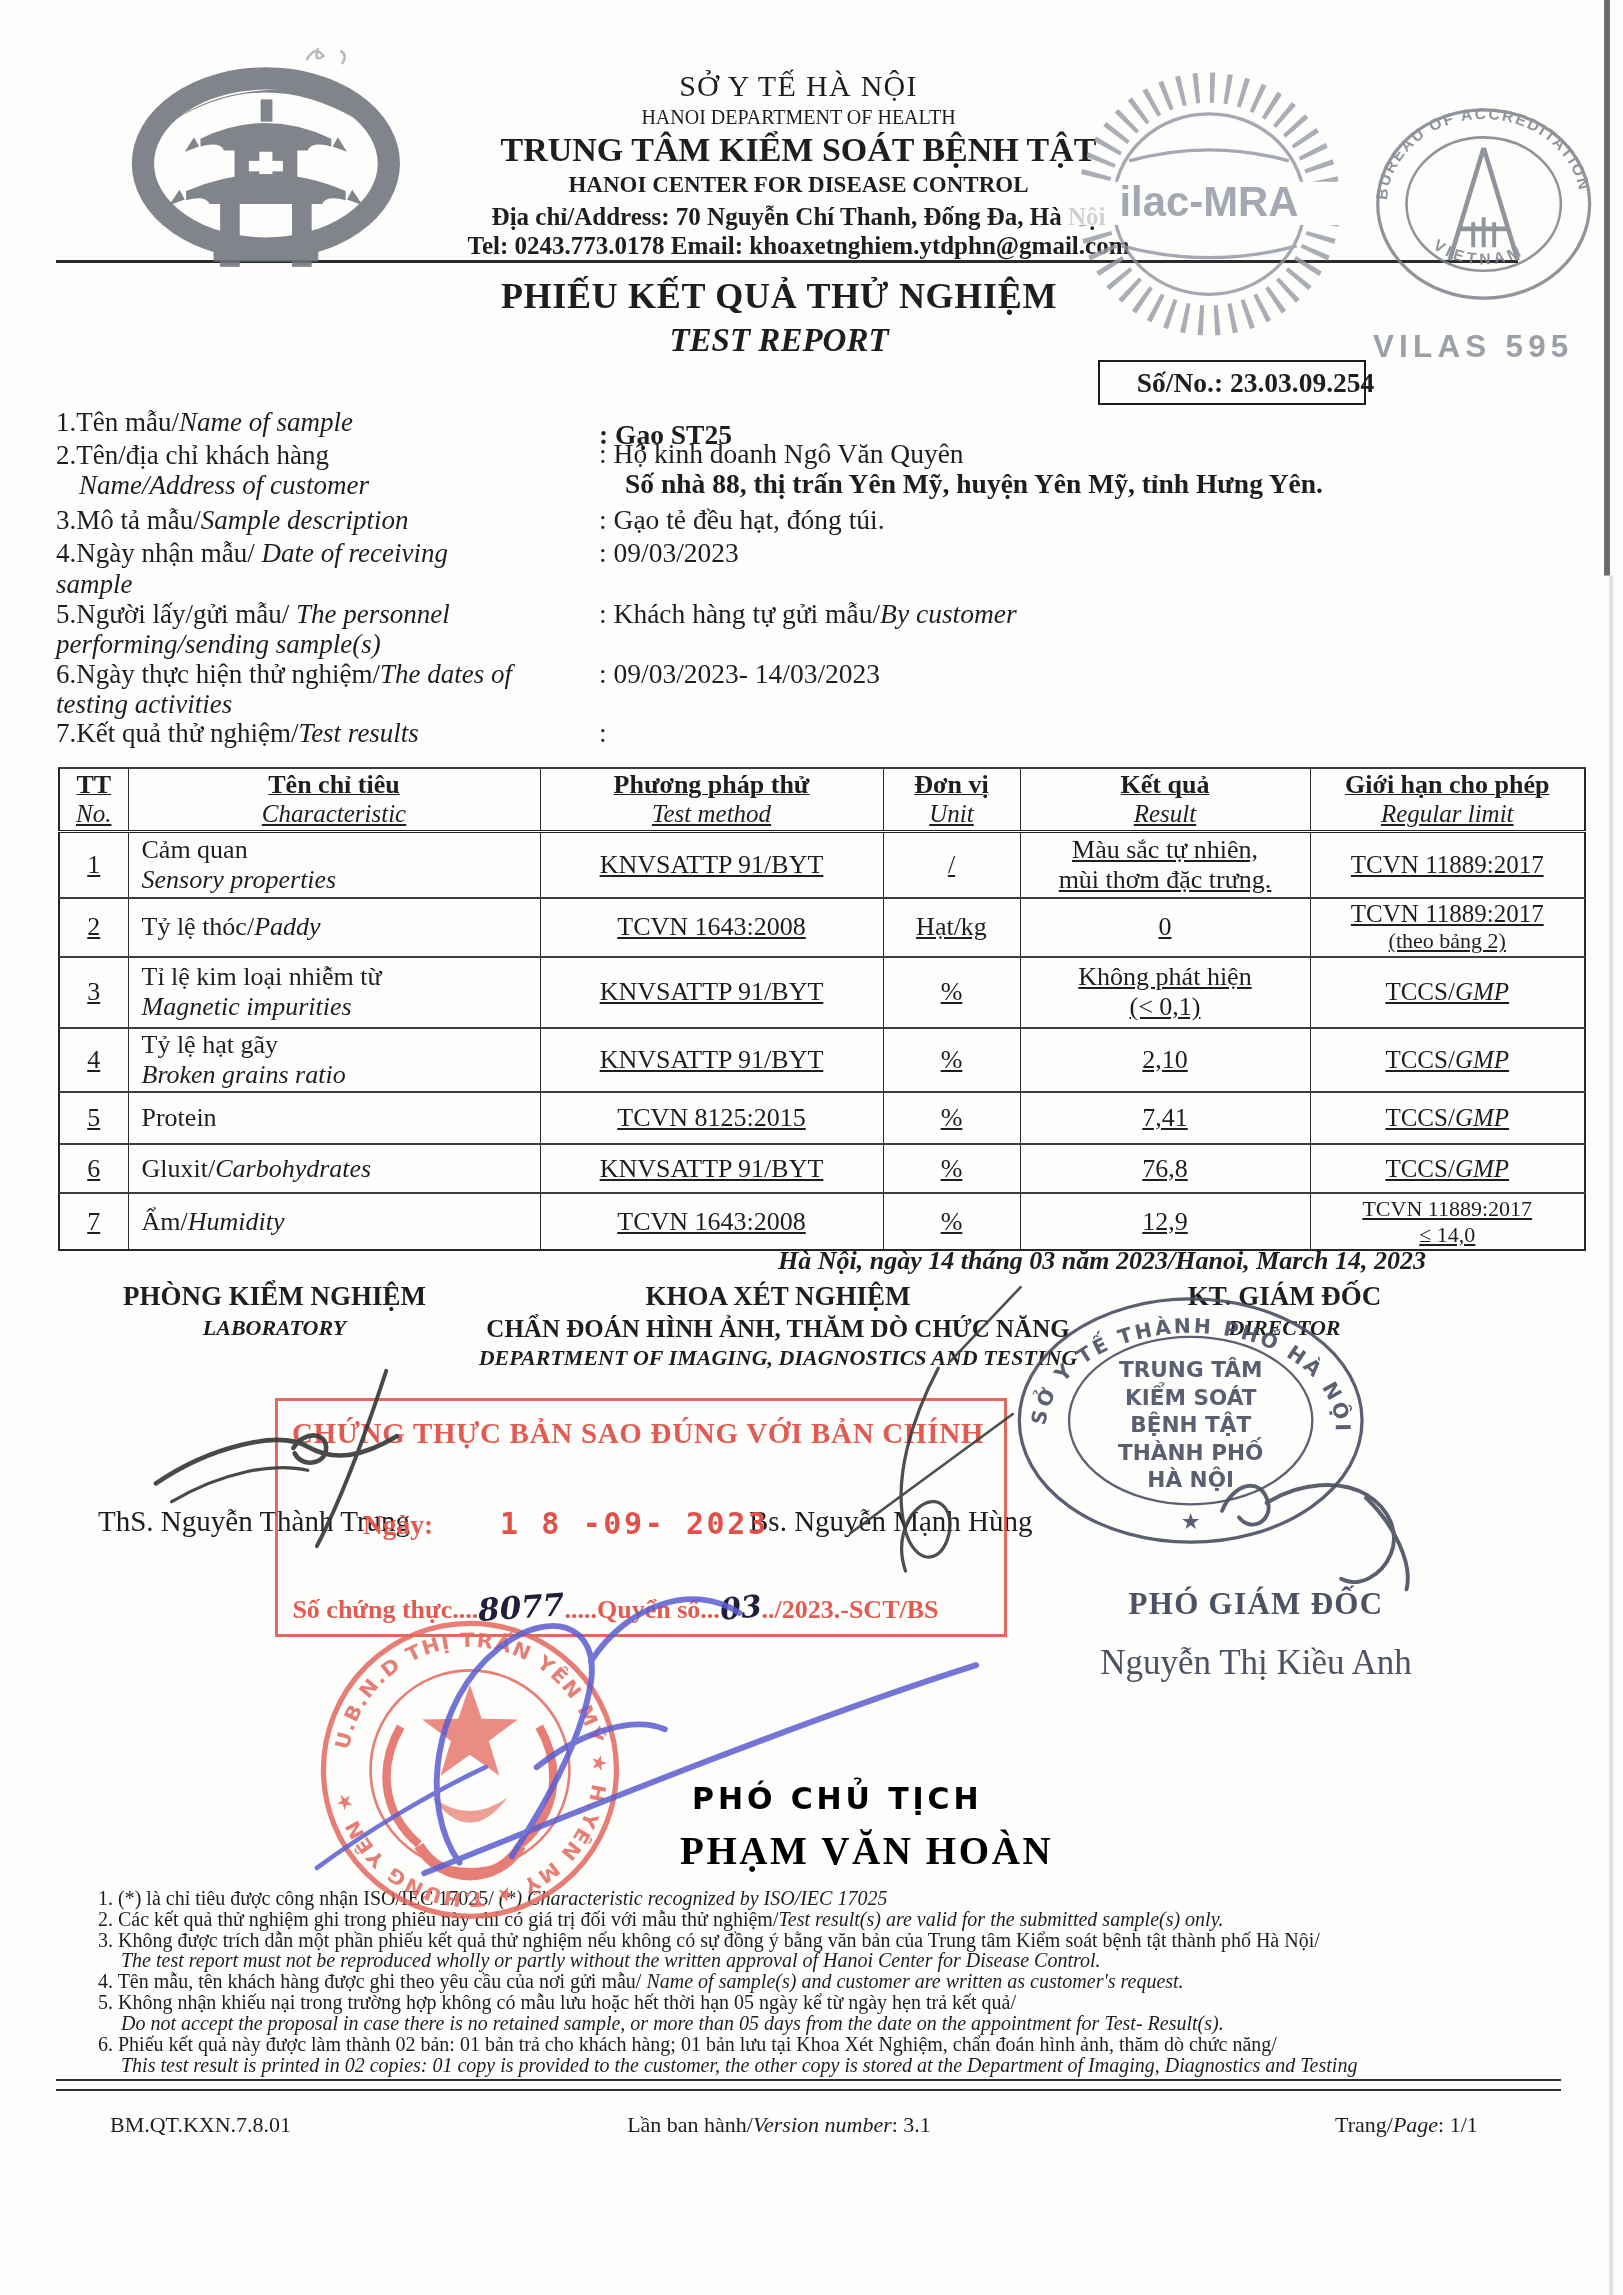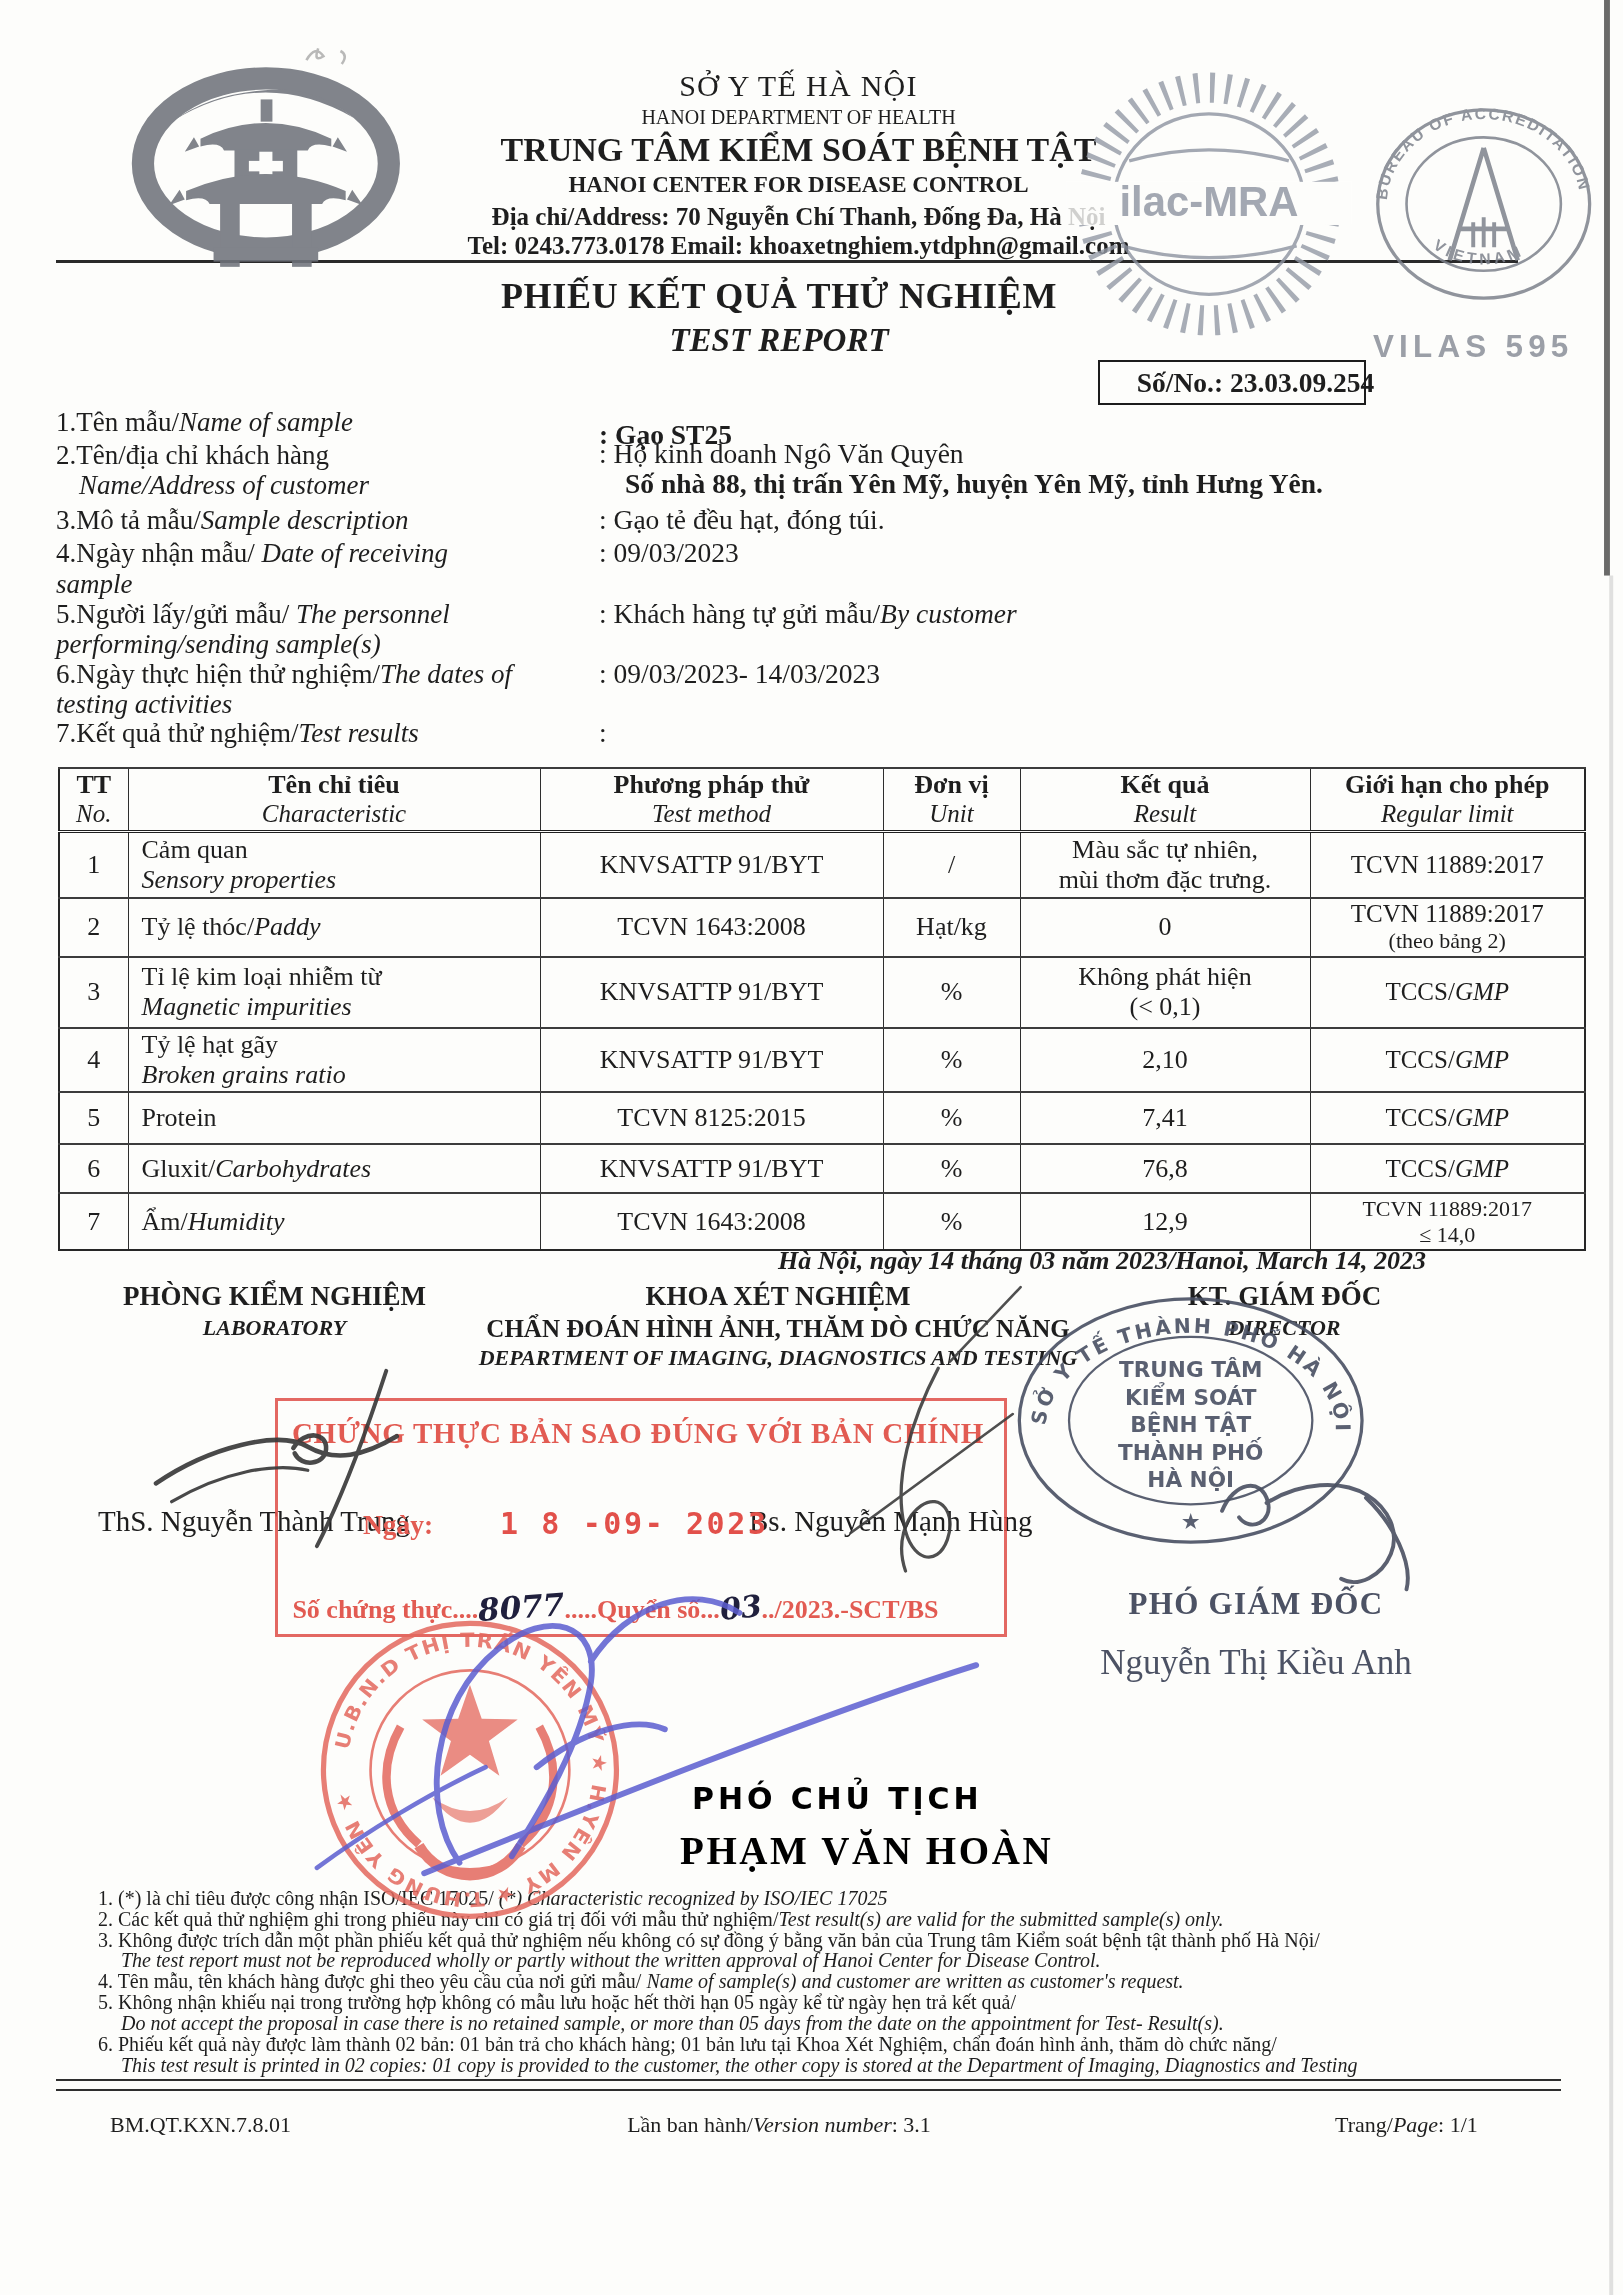--- a/index.html
+++ b/index.html
@@ -16,21 +16,21 @@
   .serialbox{border:2px solid #1c1c1c;display:flex;align-items:center;justify-content:center;}
   
   .lbl{font-size:27px;white-space:nowrap;}
   .val{font-size:27.5px;white-space:nowrap;}
   
   table.results{border-collapse:collapse;table-layout:fixed;width:1526px;border:2.6px solid #262626;}
   table.results td,table.results th{border-left:1.3px solid #2e2e2e;border-right:1.3px solid #2e2e2e;
      padding:1.3px 3.9px;vertical-align:middle;font-weight:normal;}
   table.results tr{border-top:2px solid #3c3c3c;}
   table.results tr.hd{border-bottom:3.3px double #202020;}
-  .cell-c{text-align:center;}
+  .cell-c{text-align:center;text-decoration:underline;}
   .cell-l{text-align:left;padding-left:13px !important;}
   .fs40{font-size:26px;} .fs38{font-size:25px;}
   .en-block{display:block;font-style:italic;}
   .lim2{display:block;font-size:23.6px;}
   
   .note{font-size:20px;white-space:nowrap;}
   .red{color:#e25b52;}
   .cert-box{border:3.9px solid rgba(222,77,70,.85);}
   .stamp-red-txt{color:#000000;}
   svg text{user-select:none;}

